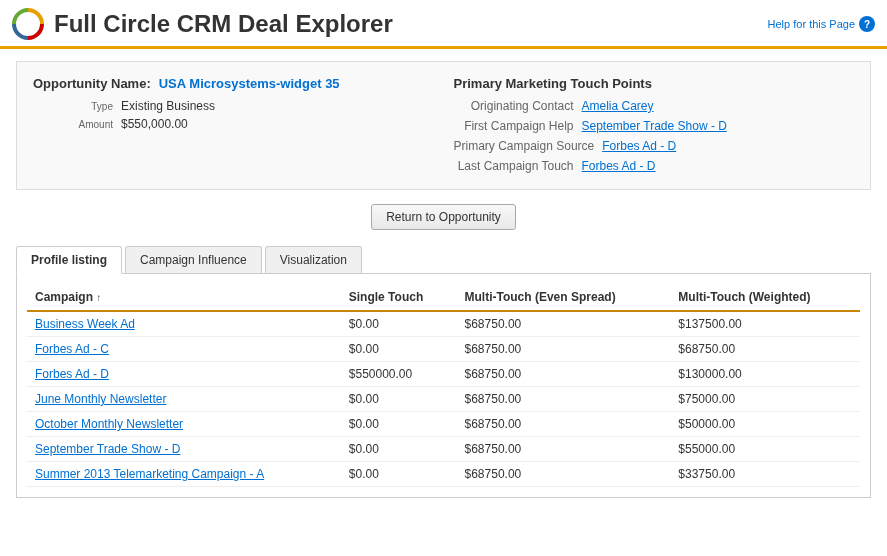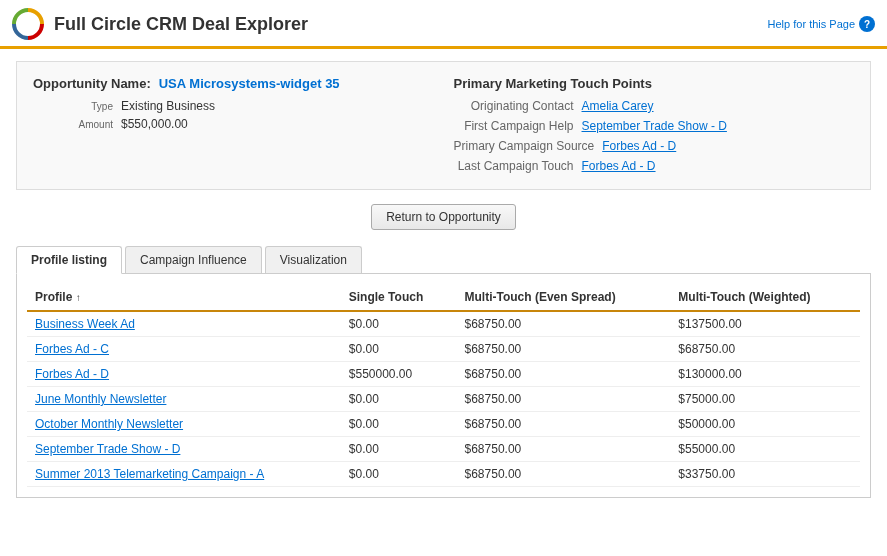--- a/index.html
+++ b/index.html
@@ -7,21 +7,21 @@
 
     
     .app-header {
       display: flex; align-items: center; justify-content: space-between;
       padding: 8px 12px 6px 12px;
       border-bottom: 3px solid #e8a000;
       background: #fff;
     }
     .app-header-left { display: flex; align-items: center; gap: 10px; }
     .app-logo { width: 32px; height: 32px; }
-    .app-title { font-size: 18px; font-weight: bold; color: #333; }
+    .app-title { font-size: 24px; font-weight: bold; color: #333; }
     .help-link { color: #0070d2; font-size: 11px; display: flex; align-items: center; gap: 4px; }
     .help-icon {
       display: inline-flex; align-items: center; justify-content: center;
       width: 16px; height: 16px; border-radius: 50%; background: #0070d2; color: #fff;
       font-size: 10px; font-weight: bold;
     }
 
     
     .main-content { padding: 12px 16px; }
 
@@ -146,21 +146,21 @@
     <div class="tab active">Profile listing</div>
     <div class="tab">Campaign Influence</div>
     <div class="tab">Visualization</div>
   </div>
 
   <div class="table-section">
     <table>
       <thead>
         <tr>
           <th>
-            <span>Profile</span>
+            <span>Campaign</span>
             <span class="sort-indicator"> ↑</span>
           </th>
           <th>Single Touch</th>
           <th>Multi-Touch (Even Spread)</th>
           <th>Multi-Touch (Weighted)</th>
         </tr>
       </thead>
       <tbody id="table-body">
       <tr>
             <td class="link-cell">Business Week Ad</td>

